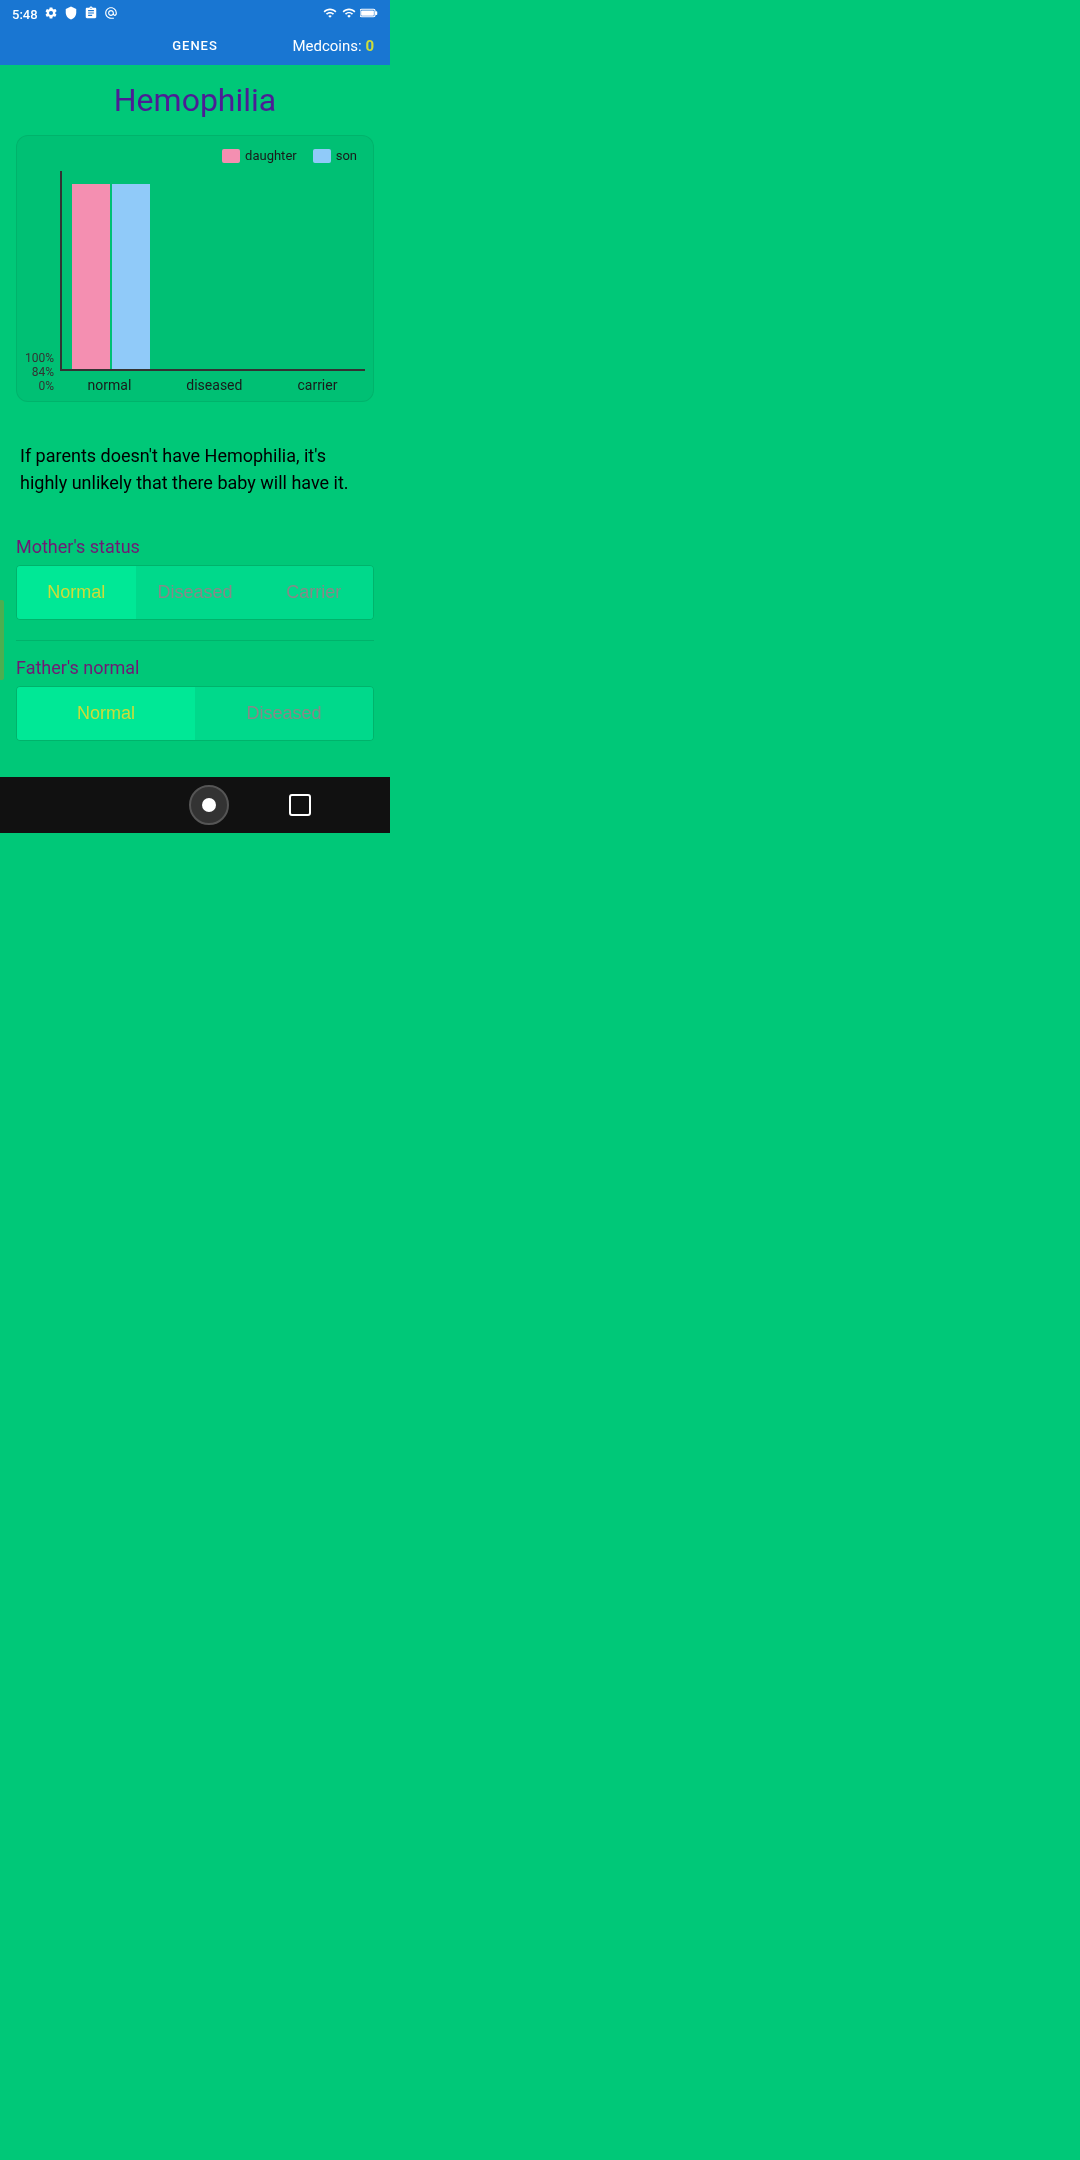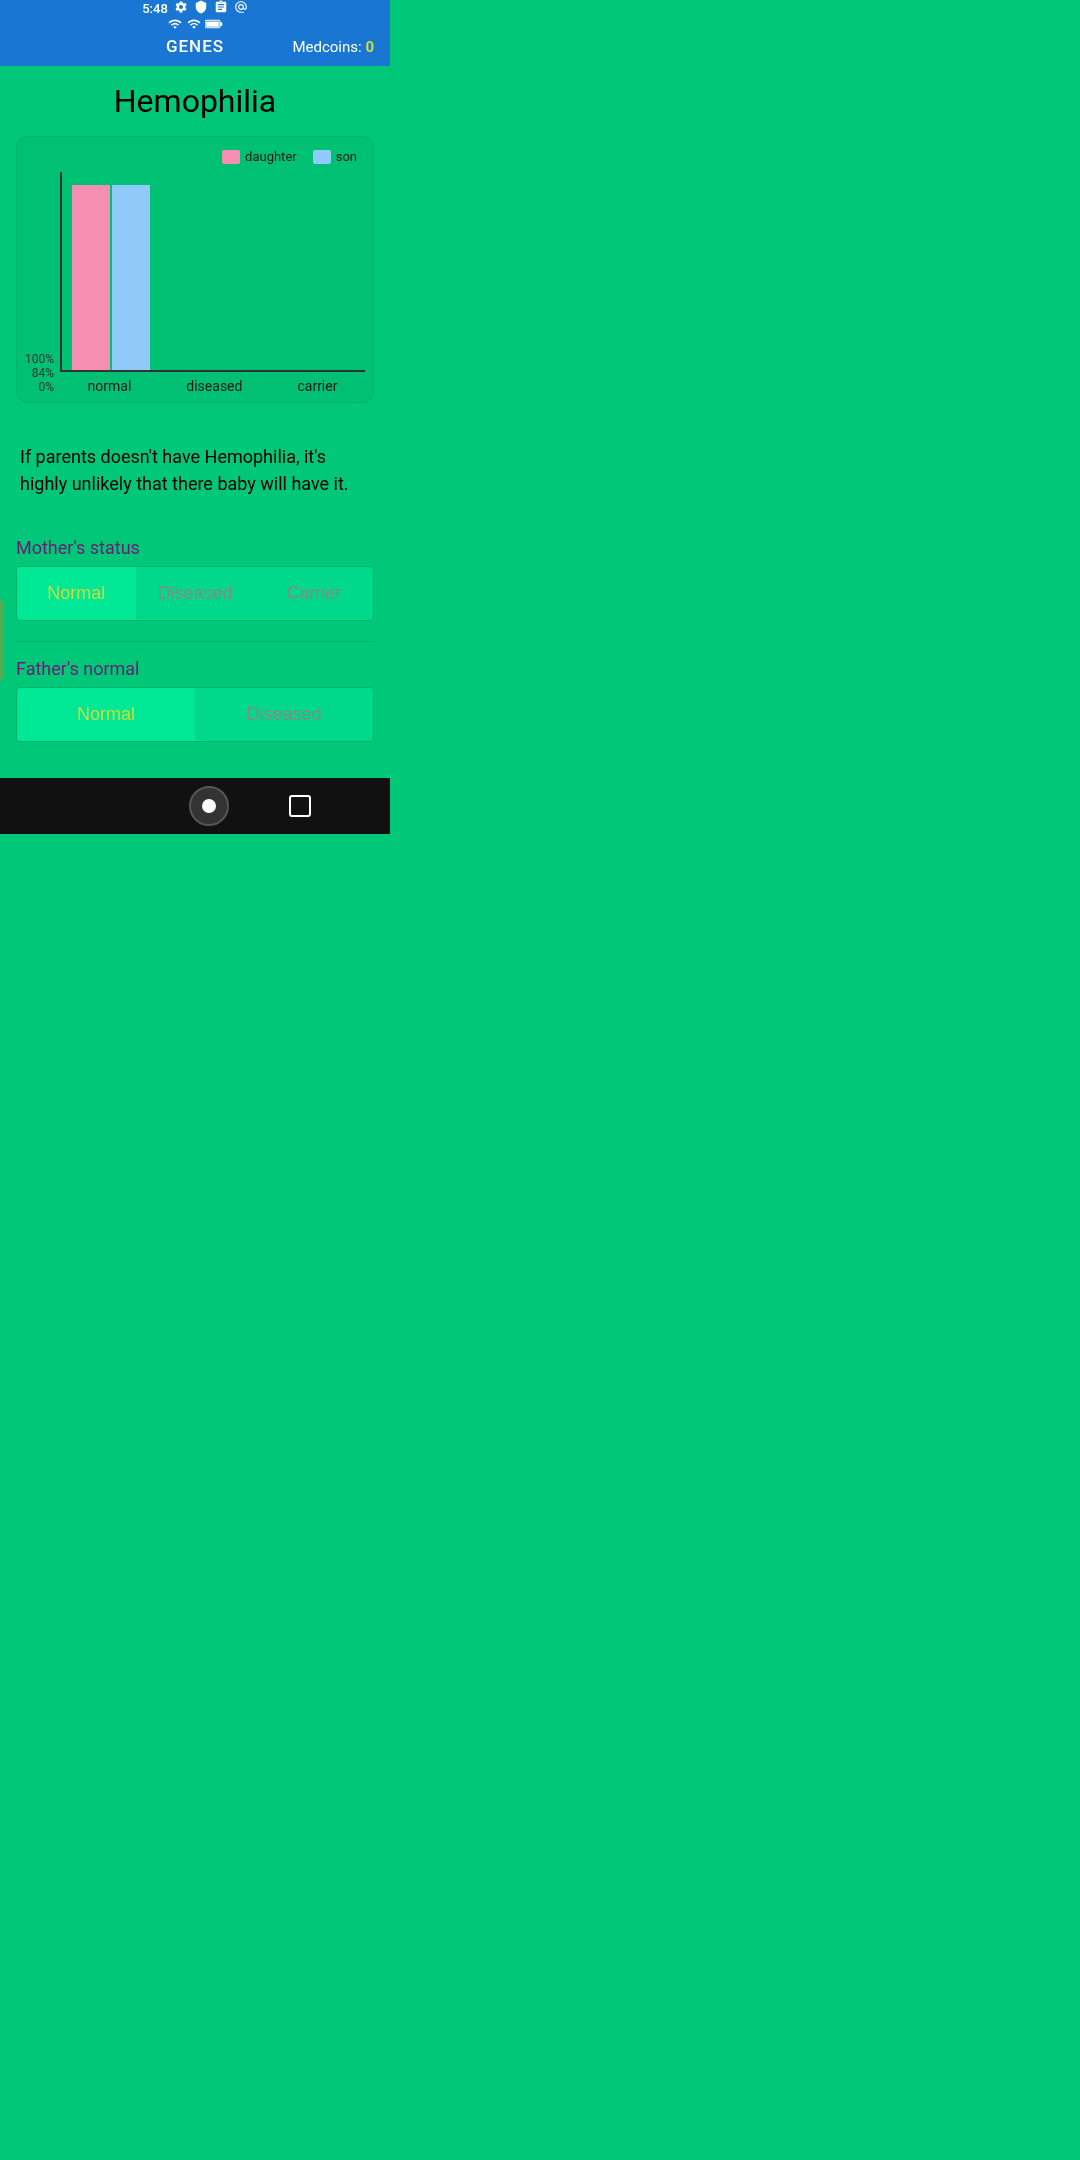--- a/index.html
+++ b/index.html
@@ -21,21 +21,20 @@
     .status-bar {
       background-color: #1976D2;
       height: 28px;
       display: flex;
       align-items: center;
       justify-content: space-between;
       padding: 0 12px;
       color: white;
       font-size: 13px;
       font-weight: 500;
-      flex-direction: column;
     }
 
     .status-left {
       display: flex;
       align-items: center;
       gap: 6px;
     }
 
     .status-right {
       display: flex;
@@ -47,21 +46,21 @@
     .header {
       background-color: #1976D2;
       padding: 8px 16px 10px;
       display: flex;
       justify-content: space-between;
       align-items: center;
     }
 
     .header-title {
       color: white;
-      font-size: 17px;
+      font-size: 13px;
       font-weight: 500;
       letter-spacing: 1px;
     }
 
     .medcoins {
       color: white;
       font-size: 15px;
     }
 
     .medcoins-value {
@@ -69,21 +68,21 @@
       font-weight: bold;
     }
 
     
     .main-content {
       background-color: #00C878;
       padding: 16px;
     }
 
     .page-title {
-      color: #000000;
+      color: #4c1d95;
       font-size: 32px;
       font-weight: 400;
       text-align: center;
       margin-bottom: 16px;
     }
 
     
     .chart-container {
       background-color: rgba(0, 180, 110, 0.4);
       border: 1px solid rgba(0, 150, 90, 0.3);

